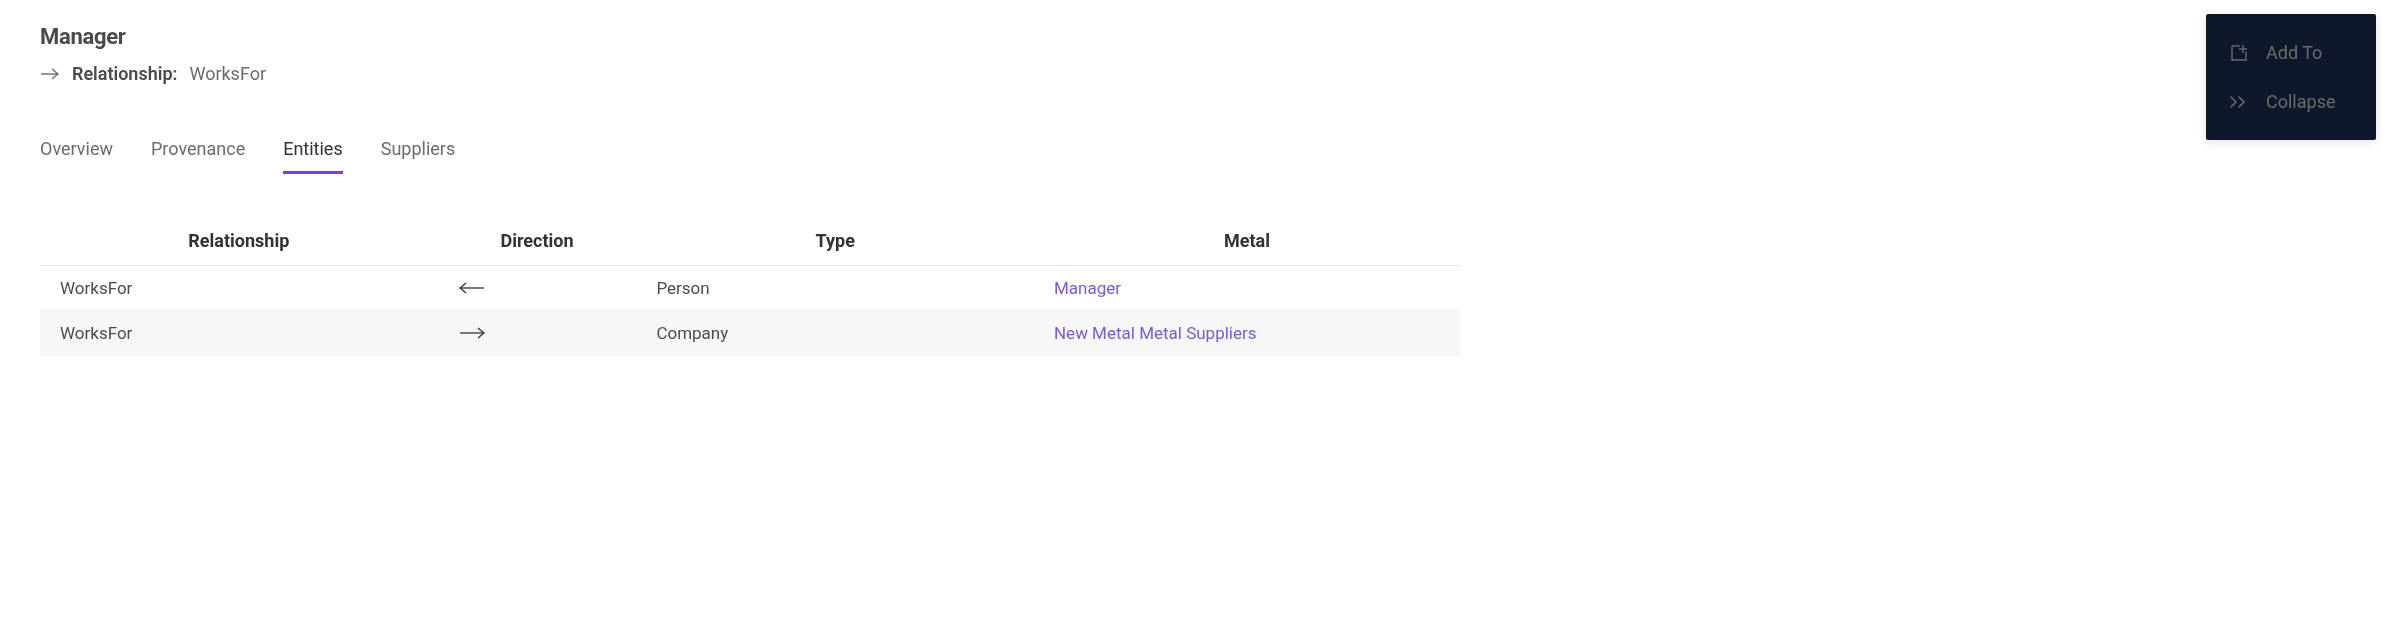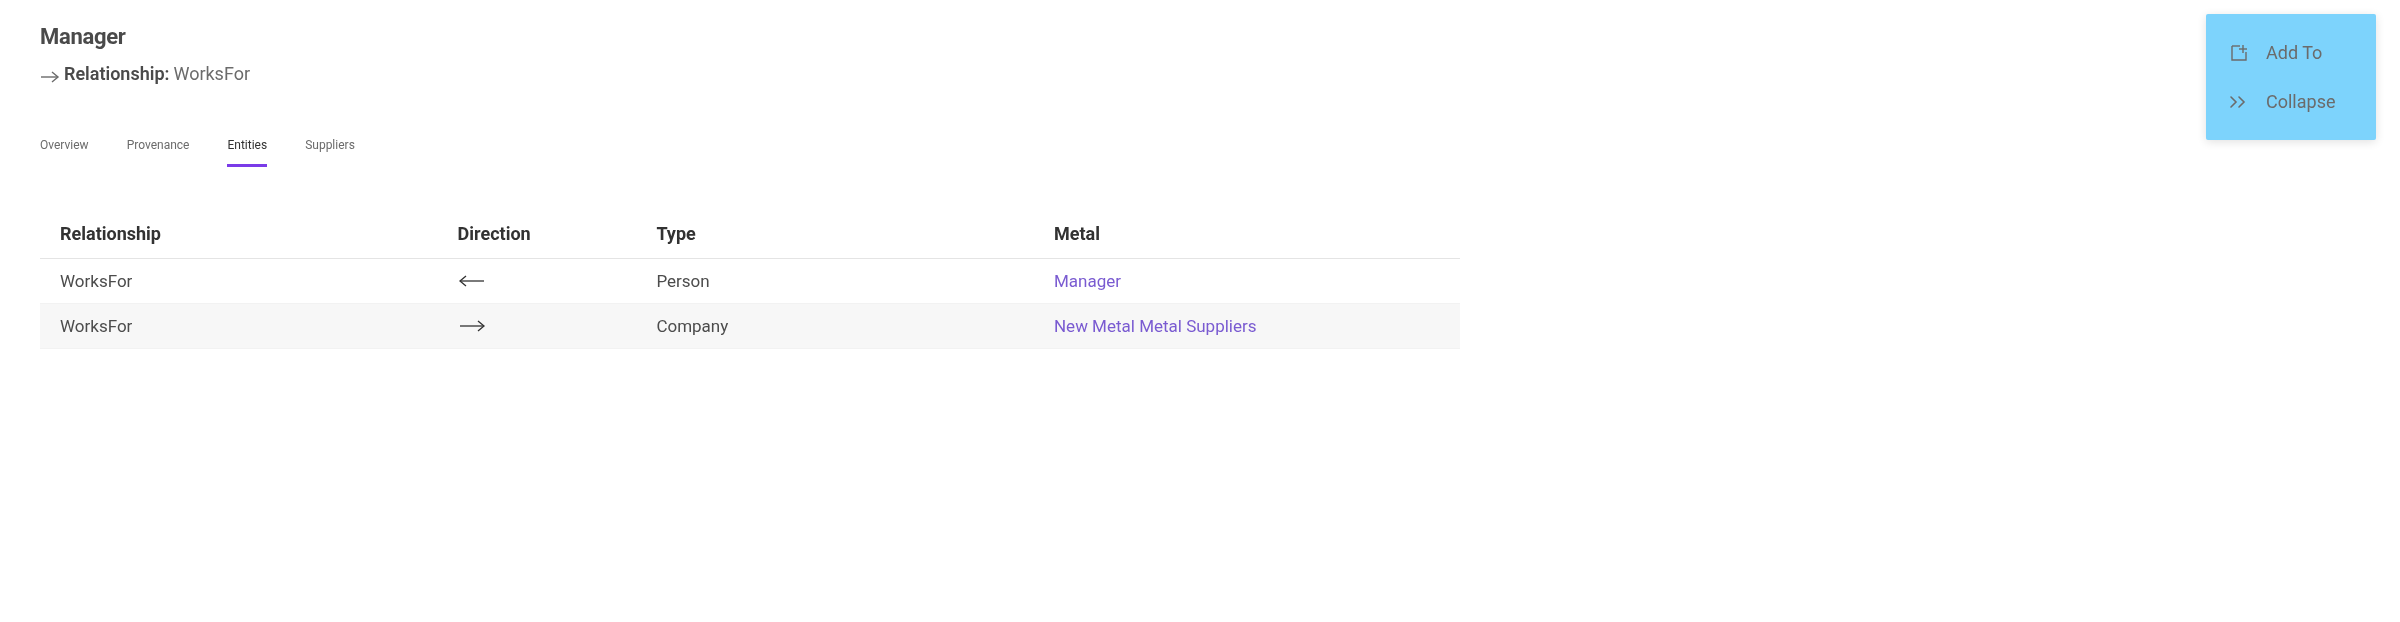--- a/index.html
+++ b/index.html
@@ -17,58 +17,58 @@
     }
     .page-title {
       font-size: 22px;
       font-weight: 700;
       color: #4a4a4a;
       margin-bottom: 14px;
       letter-spacing: -0.3px;
     }
     .subtitle-row {
       display: flex;
-      align-items: flex-end;
-      gap: 4px;
+      align-items: center;
+      gap: 12px;
       margin-bottom: 48px;
     }
     .subtitle-arrow svg { display:block; }
     .subtitle-label {
       font-weight: 600;
       color: #4a4a4a;
       font-size: 18px;
     }
     .subtitle-value {
       color: #6b6b6b;
       font-size: 18px;
     }
     .tabs {
       display: flex;
       gap: 38px;
       border-bottom: 0;
       margin-bottom: 46px;
     }
     .tab {
       padding: 6px 0 12px 0;
-      font-size: 12px;
+      font-size: 18px;
       color: #6b6b6b;
       cursor: pointer;
       border-bottom: 3px solid transparent;
       user-select: none;
     }
     .tab.active {
       color: #323232;
       border-bottom: 3px solid #7a3be8;
     }
     .table {
       width: 100%;
       border-collapse: collapse;
     }
     .table thead th {
-      text-align: left;
+      text-align: center;
       font-weight: 700;
       font-size: 18px;
       color: #323232;
       padding: 10px 20px 14px 20px;
       border-bottom: 1px solid #e4e4e4;
     }
     .table tbody td {
       padding: 12px 20px;
       font-size: 17px;
       color: #4c4c4c;
@@ -78,21 +78,21 @@
     .table tbody tr.odd  td { background: #f7f7f7; }
     .dir-icon svg { display:block; }
     .link {
       color: #7a5bd1;
       cursor: pointer;
     }
     .actions-card {
       position: absolute;
       top: 14px;
       right: 24px;
-      background: #7dd3fc;
+      background: #0f172a;
       box-shadow: 0 2px 10px rgba(0,0,0,0.12);
       border-radius: 2px;
       padding: 14px 24px 14px 18px;
       min-width: 170px;
     }
     .action-item {
       display: flex;
       align-items: center;
       gap: 16px;
       padding: 14px 4px;

